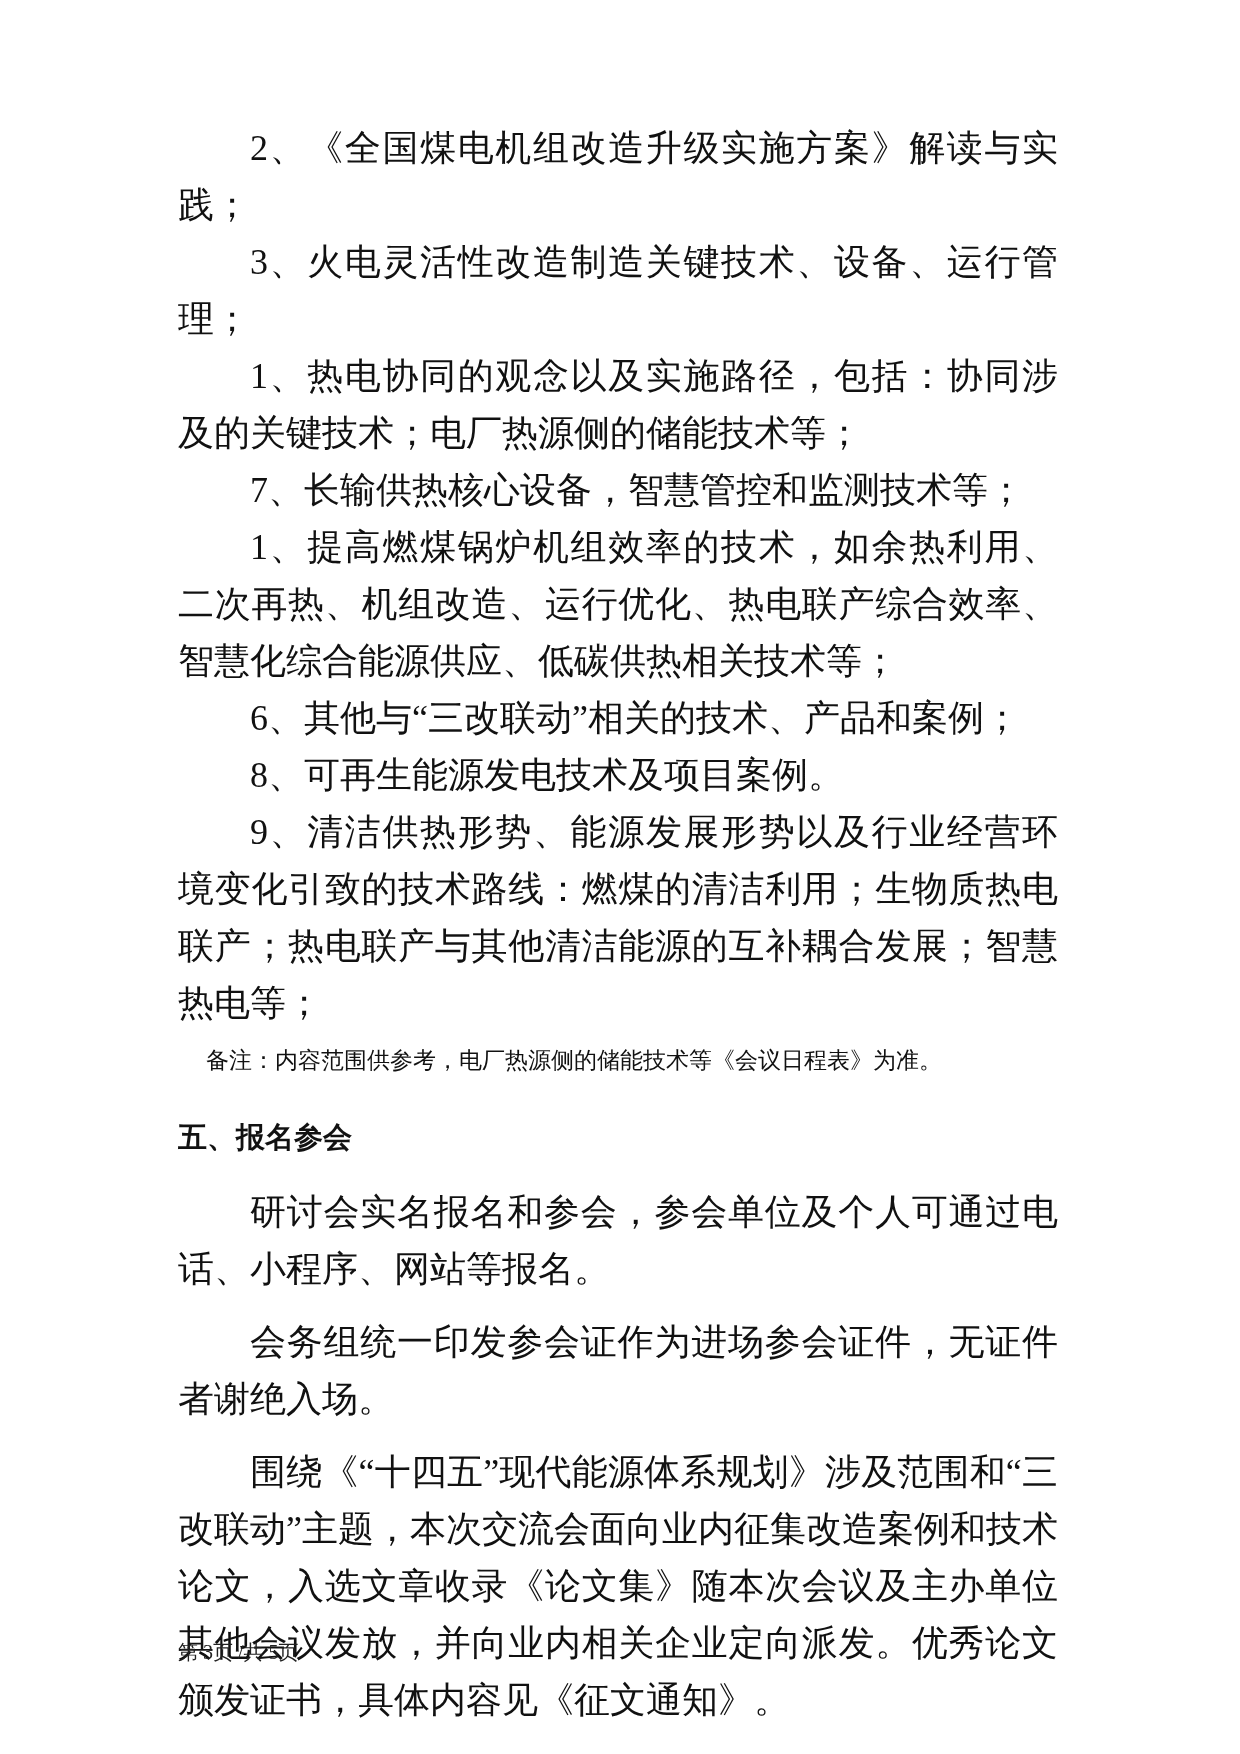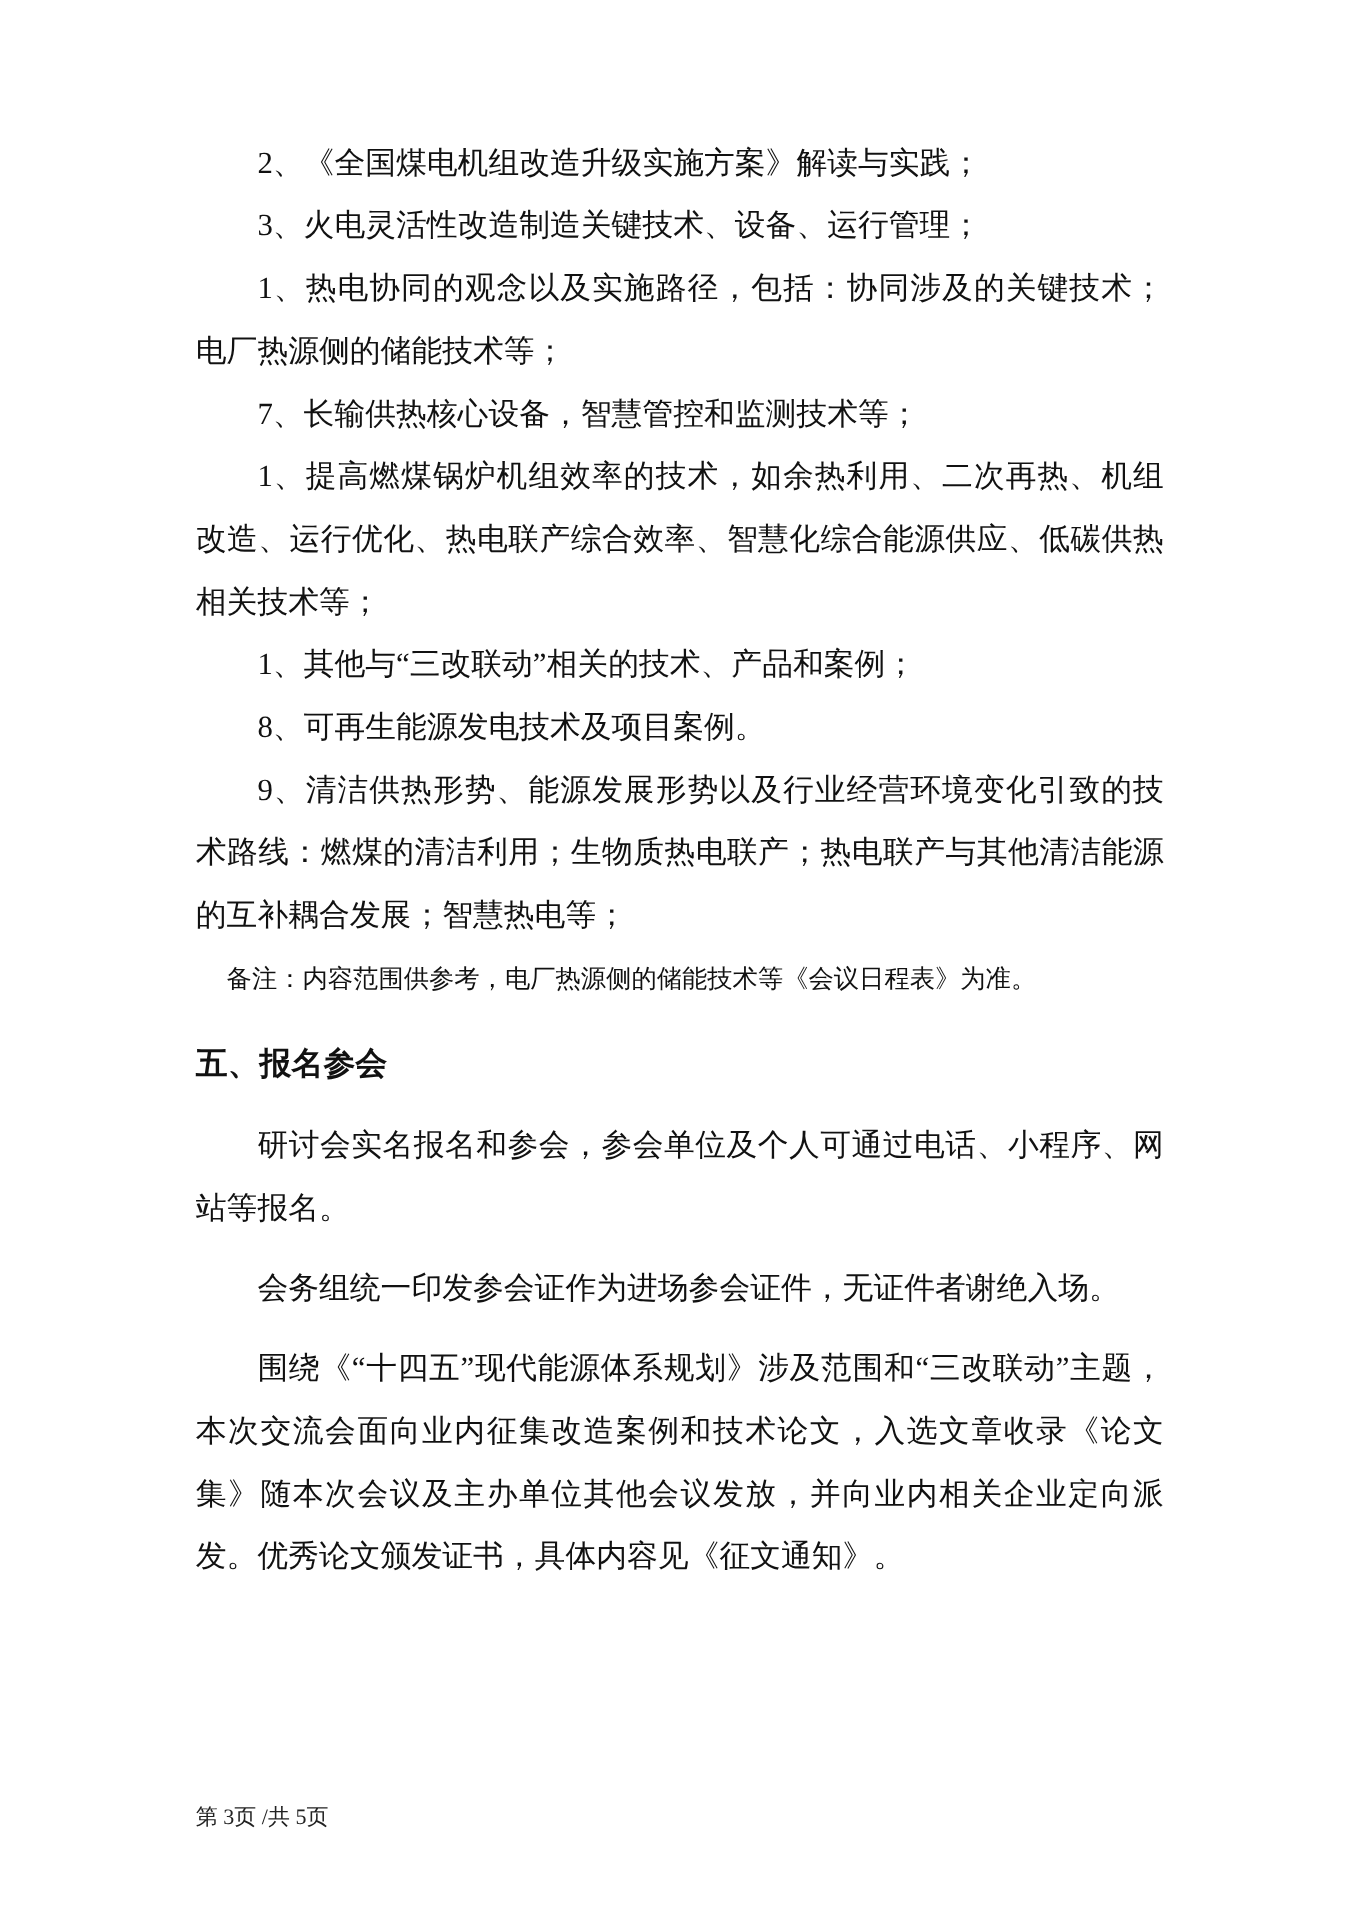--- a/index.html
+++ b/index.html
@@ -17,21 +17,21 @@
     overflow: hidden;
   }
   .content {
     width: 880px;
     padding-top: 120px;
     margin: 0 auto 0 178px;
   }
   p.body-par {
     margin: 0;
     font-family: "Liberation Serif", "DejaVu Serif", serif;
-    font-size: 28px;
+    font-size: 36px;
     line-height: 57px;
     text-align: justify;
     text-indent: 2em;
     color: #111111;
   }
   p.note-par {
     margin: 0;
     font-family: "Liberation Serif", "DejaVu Serif", serif;
     font-size: 23px;
     line-height: 57px;
@@ -65,21 +65,21 @@
 <body>
 
 <div class="page">
   <div class="content">
 
     <p class="body-par">2、《全国煤电机组改造升级实施方案》解读与实践；</p>
     <p class="body-par">3、火电灵活性改造制造关键技术、设备、运行管理；</p>
     <p class="body-par">1、热电协同的观念以及实施路径，包括：协同涉及的关键技术；电厂热源侧的储能技术等；</p>
     <p class="body-par">7、长输供热核心设备，智慧管控和监测技术等；</p>
     <p class="body-par">1、提高燃煤锅炉机组效率的技术，如余热利用、二次再热、机组改造、运行优化、热电联产综合效率、智慧化综合能源供应、低碳供热相关技术等；</p>
-    <p class="body-par">1、其他与“三改联动”相关的技术、产品和案例；</p>
+    <p class="body-par">6、其他与“三改联动”相关的技术、产品和案例；</p>
     <p class="body-par">8、可再生能源发电技术及项目案例。</p>
     <p class="body-par">9、清洁供热形势、能源发展形势以及行业经营环境变化引致的技术路线：燃煤的清洁利用；生物质热电联产；热电联产与其他清洁能源的互补耦合发展；智慧热电等；</p>
 
     <p class="note-par">备注：内容范围供参考，电厂热源侧的储能技术等《会议日程表》为准。</p>
 
     <h2 class="sec-heading">五、报名参会</h2>
     <p class="body-par spaced">研讨会实名报名和参会，参会单位及个人可通过电话、小程序、网站等报名。</p>
     <p class="body-par spaced">会务组统一印发参会证作为进场参会证件，无证件者谢绝入场。</p>
 
     <p class="body-par">围绕《“十四五”现代能源体系规划》涉及范围和“三改联动”主题，本次交流会面向业内征集改造案例和技术论文，入选文章收录《论文集》随本次会议及主办单位其他会议发放，并向业内相关企业定向派发。优秀论文颁发证书，具体内容见《征文通知》。</p>

